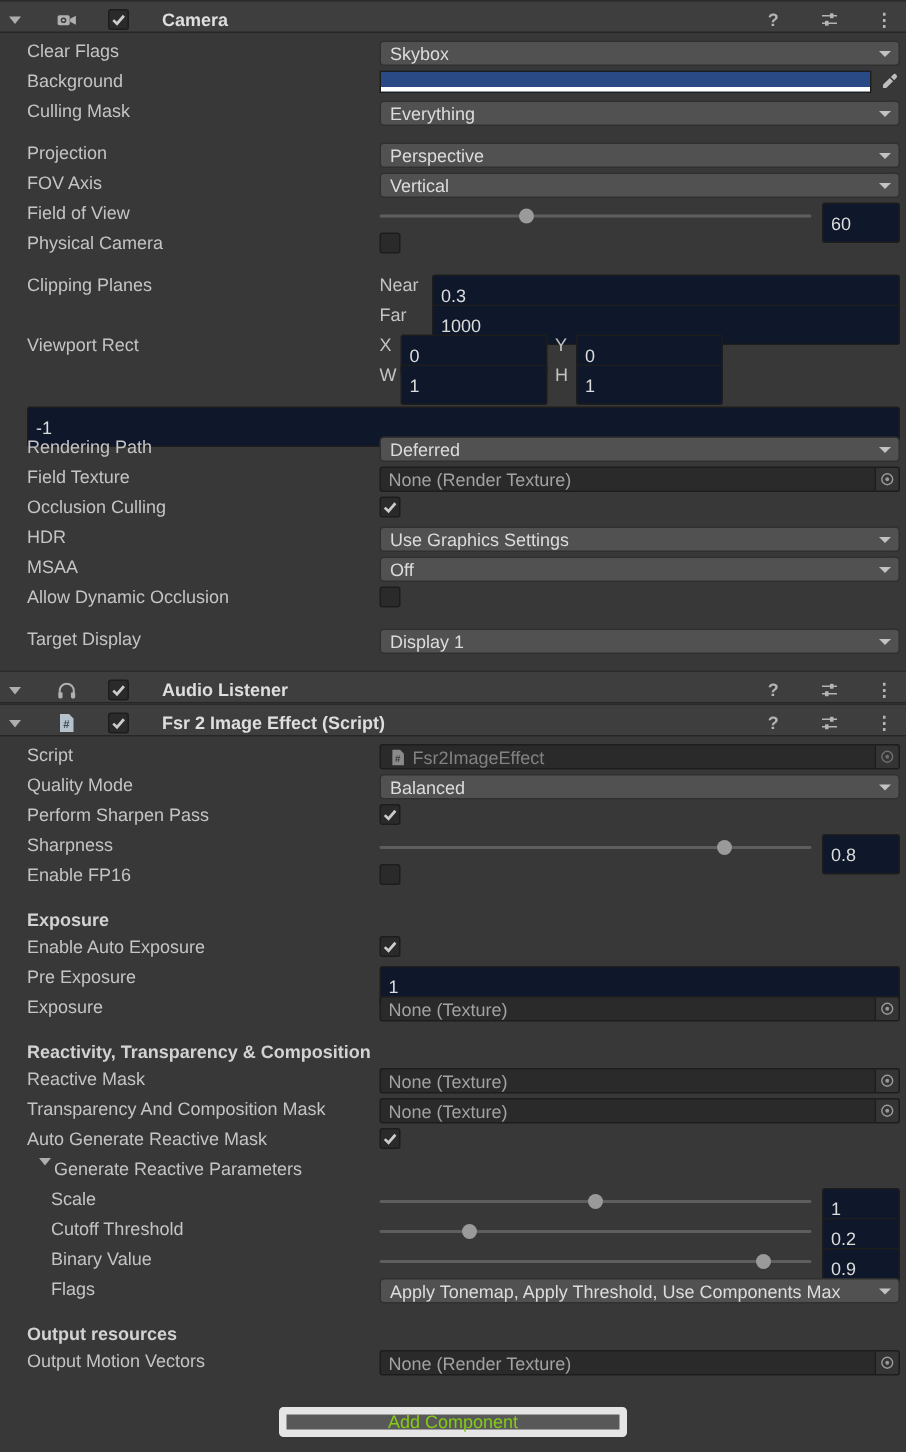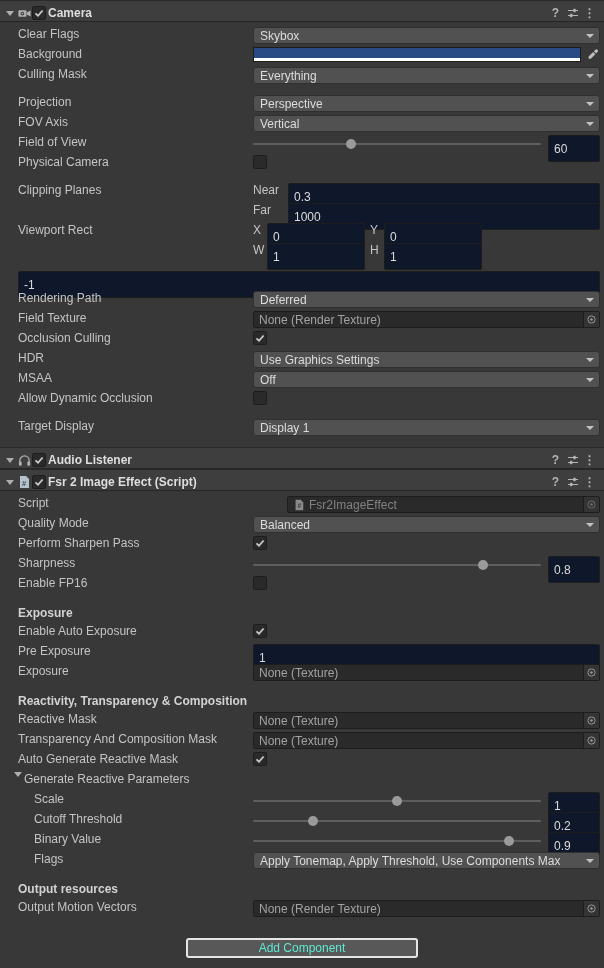--- a/index.html
+++ b/index.html
@@ -8,21 +8,21 @@
     background: #383838;
     font-family: "Liberation Sans", sans-serif;
     font-size: 12px;
     color: #c4c4c4;
     overflow: hidden;
   }
   .comp-header {
     display: flex; align-items: center;
     height: 22px; background: #3e3e3e;
     border-top: 1px solid #2a2a2a; border-bottom: 1px solid #262626;
-    padding: 4px 6px 0 4px; gap: 0; justify-content: center;
+    padding: 4px 6px 0 4px; gap: 20px; justify-content: center;
   }
   .fold {
     width: 0; height: 0; flex-shrink: 0;
     border-left: 4px solid transparent; border-right: 4px solid transparent;
     border-top: 5px solid #aeaeae; margin: 0 2px;
   }
   .hicon { width: 16px; height: 16px; display: flex; align-items: center; justify-content: center; flex-shrink: 0; }
   .htitle { font-weight: bold; color: #dedede; margin-left: 2px; white-space: nowrap; }
   .hspacer { flex: 1; }
   .hbtn { width: 17px; text-align: center; color: #b4b4b4; font-weight: bold; font-size: 12px;
@@ -30,21 +30,21 @@
   .cb {
     width: 14px; height: 14px; background: #2a2a2a;
     border: 1px solid #1d1d1d; border-radius: 2px;
     display: inline-flex; align-items: center; justify-content: center; flex-shrink: 0;
   }
   .cb .tick { display: none; width: 12px; height: 12px; }
   .cb.on .tick { display: block; }
   .tick path { stroke: #cccccc; stroke-width: 1.8; fill: none; }
   .cbody { padding: 5px 0 8px 0; }
   .row { display: flex; align-items: flex-start; height: 18px; margin-bottom: 2px; padding: 0 4px 0 18px; }
-  .row.foldrow { padding-left: 12px; }
+  .row.foldrow { padding-left: 24px; }
   .label { width: 235px; flex-shrink: 0; padding-right: 6px; white-space: nowrap; overflow: hidden; color: #c4c4c4; }
   .foldrow .label { width: 223px; }
   .indent .label { padding-left: 16px; }
   .spacer { height: 8px; }
   .section { height: 18px; margin-bottom: 2px; padding-left: 18px; display: flex; align-items: center;
              font-weight: bold; color: #d2d2d2; }
   .dd {
     flex: 1; height: 17px; background: #515151; border: 1px solid #303030; border-radius: 3px;
     display: flex; align-items: center; padding: 0 16px 0 6px; position: relative;
     color: #dcdcdc; min-width: 0;
@@ -60,32 +60,32 @@
   .flex1 { flex: 1; }
   .num { width: 52px; margin-left: 7px; flex-shrink: 0; }
   .slider { flex: 1; height: 18px; position: relative; display: flex; align-items: center; min-width: 0; }
   .track { width: 100%; height: 2px; background: #5e5e5e; border-radius: 1px; }
   .knob { position: absolute; top: 4px; width: 10px; height: 10px; border-radius: 50%; background: #9a9a9a; }
   .obj { flex: 1; height: 17px; background: #2a2a2a; border: 1px solid #1d1d1d; border-radius: 2px;
          display: flex; align-items: center; padding-left: 5px; color: #a2a2a2; min-width: 0; overflow: hidden; }
   .obj-text { flex: 1; white-space: nowrap; overflow: hidden; }
   .obj-picker { width: 16px; height: 15px; display: flex; align-items: center; justify-content: center;
                 color: #9a9a9a; background: #343434; border-left: 1px solid #1d1d1d; flex-shrink: 0; }
-  .obj.dim { color: #828282; margin-left: 34px; }
+  .obj.dim { color: #828282; }
   .obj.dim .obj-picker { color: #6f6f6f; }
   .scripticon { width: 12px; height: 12px; margin-right: 4px; flex-shrink: 0; }
   .sublabel { width: 35px; flex-shrink: 0; color: #c4c4c4; }
   .axis { width: 14px; flex-shrink: 0; color: #c4c4c4; }
   .vpf { width: 98px; margin-right: 5px; flex-shrink: 0; }
   .colorf { flex: 1; height: 15px; border: 1px solid #1d1d1d; position: relative; margin-right: 5px; }
   .alpha { position: absolute; left: 0; bottom: 0; height: 3px; width: 100%; background: #ffffff; }
   .dropper { width: 14px; height: 15px; display: flex; align-items: center; justify-content: center; flex-shrink: 0; }
   .footer { display: flex; justify-content: center; margin-top: 10px; }
-  .add-btn { width: 232px; height: 20px; background: #585858; border: 2px solid #e5e5e5; border-radius: 3px;
-             color: #5eead4; display: flex; align-items: center; justify-content: center; }
+  .add-btn { width: 232px; height: 20px; background: #585858; border: 5px solid #e5e5e5; border-radius: 3px;
+             color: #84cc16; display: flex; align-items: center; justify-content: center; }
 </style>
 </head>
 <body>
 
 <div class="comp-header">
   <span class="fold"></span>
   <span class="hicon">
     <svg width="15" height="15" viewBox="0 0 16 16">
         <rect x="1.5" y="4.5" width="8.6" height="7" rx="1.2" fill="#b0b0b0"></rect>
         <path d="M10.4 7 L14.5 4.8 V11.2 L10.4 9 Z" fill="#b0b0b0"></path>

